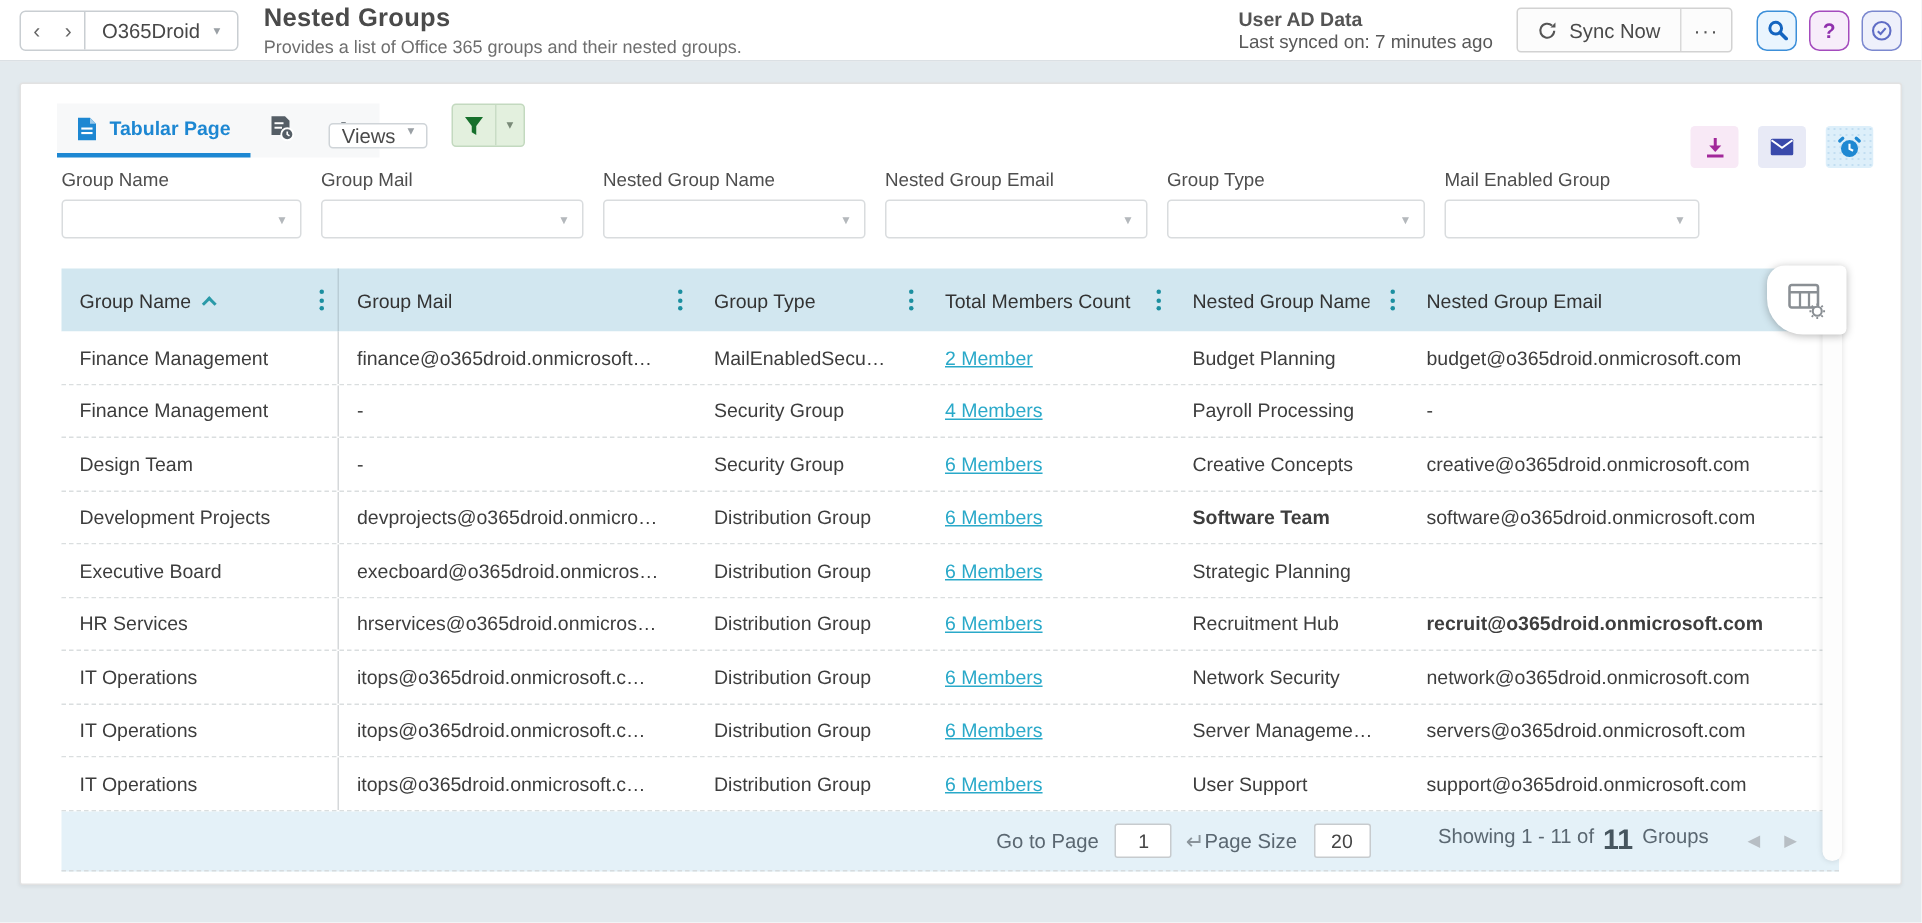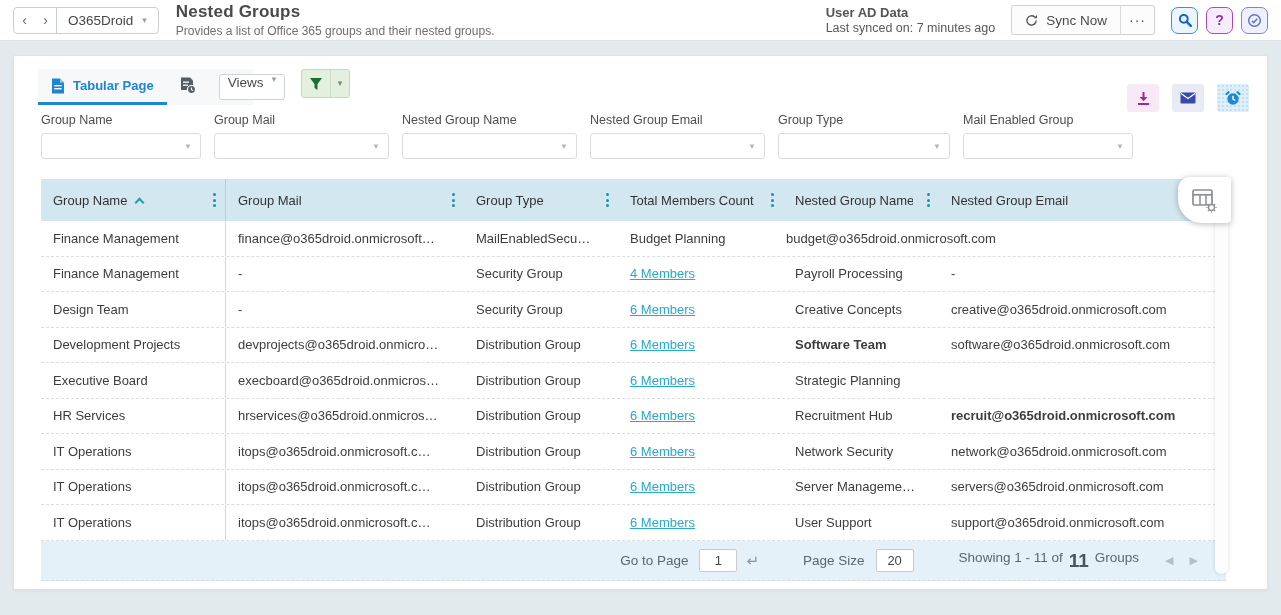--- a/index.html
+++ b/index.html
@@ -28,21 +28,21 @@
 .iconbtn.help{border:1.5px solid #a44bbd;background:#f7edfa;color:#9031ad;font-weight:bold;font-size:14px}
 .iconbtn.tasks{border:1.5px solid #7b88cf;background:#eef0fb}
 
 
 .card{position:absolute;left:13px;top:55px;width:1255px;height:535px;background:#fff;border:1px solid #e2e2e2;border-radius:2px;box-shadow:0 1px 3px rgba(0,0,0,.06)}
 
 
 .tabstrip{position:absolute;left:24px;top:13px;height:36px;display:flex;align-items:stretch;background:#f7f8f9}
 .tab{display:flex;align-items:center;gap:8px;padding:0 13px;border-bottom:3px solid transparent;cursor:pointer;font-size:13px;color:#6a6f74}
 .tab.active{color:#1d87d2;font-weight:bold;border-bottom-color:#1d87d2}
-.views-btn{position:absolute;left:205px;top:18px;height:26px;width:66px;border:1px solid #cfd4d8;border-radius:3px;background:#fff;display:flex;justify-content:center;gap:8px;font-size:13.5px;color:#4a4a4a;cursor:pointer}
+.views-btn{position:absolute;left:205px;top:26px;height:17px;width:66px;border:1px solid #cfd4d8;border-radius:3px;background:#fff;display:flex;justify-content:center;gap:8px;font-size:13.5px;color:#4a4a4a;cursor:pointer}
 .filter-btn{position:absolute;left:287px;top:13px;height:29px;display:flex;border:1px solid #c3d9bf;border-radius:3px;background:#e3f0de;overflow:hidden}
 .fseg{display:flex;align-items:center;justify-content:center;width:28px;cursor:pointer}
 .fseg.caretseg{width:19px;border-left:1px solid #c9dcc5}
 .fseg .caret{color:#7a8a78}
 
 
 .action-icons{position:absolute;right:18px;top:28px;display:flex;gap:13px}
 .act{width:32px;height:28px;border-radius:3px;display:flex;align-items:center;justify-content:center;cursor:pointer}
 .act.export{background:#f8e9f6}
 .act.mail{background:#e8eaf6}
@@ -69,21 +69,21 @@
 .link{color:#2aa9c9;text-decoration:underline;cursor:pointer}
 
 
 .scroll-strip{position:absolute;left:1201px;top:150px;width:13px;height:368px;background:#fdfdfd;border-radius:7px;box-shadow:0 0 4px rgba(0,0,0,.13);z-index:4}
 .settings-pill{position:absolute;left:1164px;top:121px;width:53px;height:46px;background:#fff;border-radius:12px 4px 4px 24px;box-shadow:0 1px 6px rgba(0,0,0,.28);display:flex;align-items:center;justify-content:center;z-index:5;cursor:pointer}
 
 
 .gridfooter{position:absolute;left:27px;top:485px;width:1185px;height:40px;background:#e4f1f8;display:flex;align-items:center;justify-content:flex-end;padding-right:28px;font-size:13.5px;color:#5a6771;border-bottom:1px dashed #d6dbde}
 .pinput{width:38px;height:23px;border:1px solid #c7cbce;border-radius:2px;text-align:center;font-size:13px;color:#444;font-family:inherit;margin:0 9px 0 11px;background:#fff}
 .enter{color:#8a949b;font-size:15px}
-.gap1{margin-left:44px}
+.gap1{}
 .gap2{margin-left:36px}
 .showing{display:inline-flex;align-items:flex-start;gap:6px}
 .bigcount{font-size:19px;color:#47565f;font-weight:bold}
 .pgarrow{color:#b7bec4;font-size:11px;cursor:pointer}
 .pgarrow.prev{margin-left:26px}
 .pgarrow.next{margin-left:16px}
 </style>
 </head>
 <body>
 
@@ -294,20 +294,23 @@
             <i></i>
             <i></i>
           </span>
         </div>
       </div>
     <div id="grid-body">
         <div class="grid-row">
           <div class="cell first" style="width: 185px;">Finance Management</div>
           <div class="cell" style="width: 238px;">finance@o365droid.onmicrosoft…</div>
           <div class="cell" style="width: 154px;">MailEnabledSecu…</div>
+          <div class="cell" style="width: 165px;">
+            <a class="link">2 Member</a>
+          </div>
           <div class="cell" style="width: 156px;">Budget Planning</div>
           <div class="cell" style="width: 287px;">budget@o365droid.onmicrosoft.com</div>
         </div>
         <div class="grid-row">
           <div class="cell first" style="width: 185px;">Finance Management</div>
           <div class="cell" style="width: 238px;">-</div>
           <div class="cell" style="width: 154px;">Security Group</div>
           <div class="cell" style="width: 165px;">
             <a class="link">4 Members</a>
           </div>

